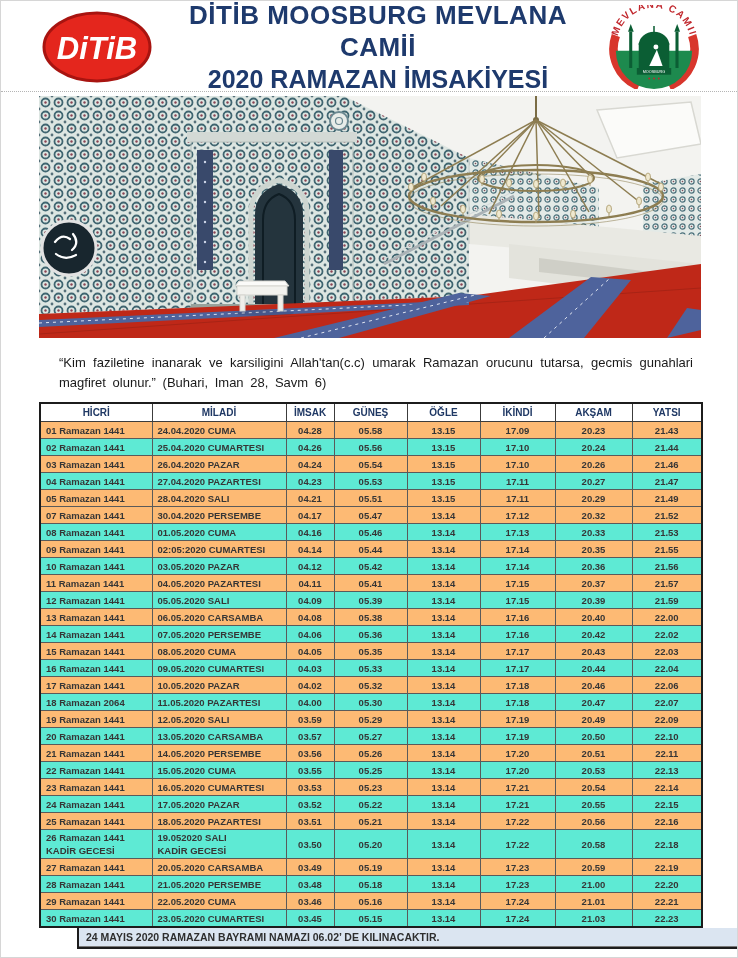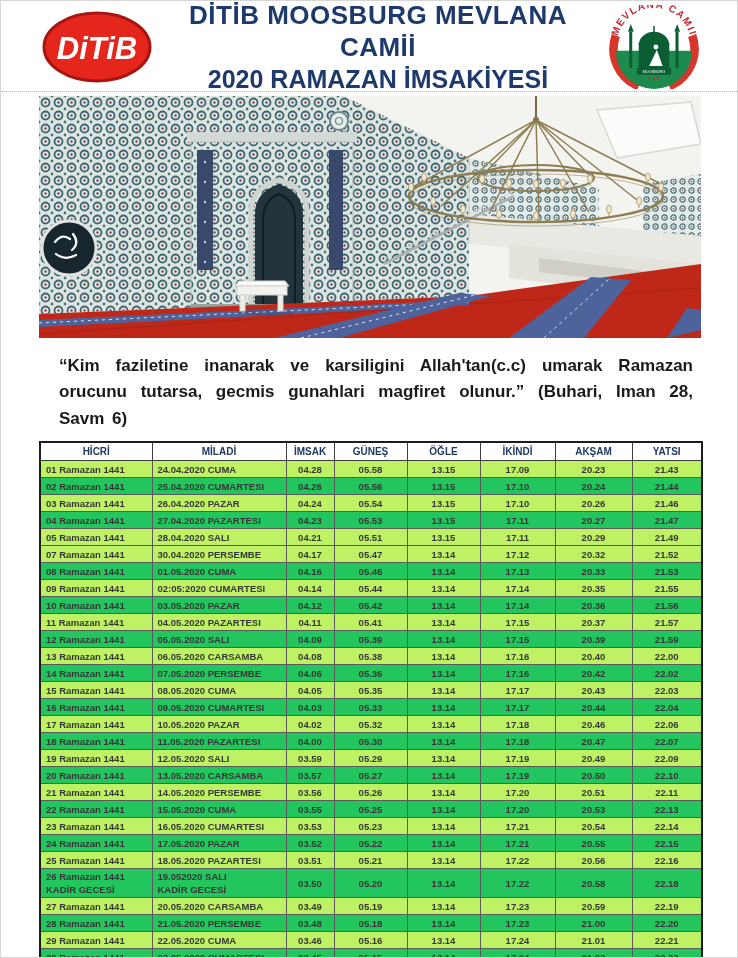--- a/index.html
+++ b/index.html
@@ -18,39 +18,39 @@
   .titles{flex:1;text-align:center;color:#1e3a6d;font-weight:bold;line-height:1.25;padding:0 6px;}
   .title-line1{font-size:26px;letter-spacing:.5px;}
   .title-line2{font-size:25px;margin-top:0;}
 
   
   .photo{margin:4px 38px 0 38px;height:242px;line-height:0;}
   .photo svg{width:662px;height:242px;}
 
   
   .quote{
-    margin:15px 44px 9px 58px;font-size:17px;font-weight:bold;color:#1a1a1a;
+    margin:15px 44px 9px 58px;font-size:13px;font-weight:normal;color:#1a1a1a;
     text-align:justify;line-height:1.55;word-spacing:3px;
   }
 
   
   .table-wrap{margin:0 38px;}
   table.times{width:662px;border-collapse:collapse;table-layout:fixed;border:2px solid #1c1c1c;}
   table.times th{
     background:#ffffff;color:#1f3864;font-size:10px;font-weight:bold;
     border:1px solid #3c3c3c;padding:3px 2px;text-align:center;
   }
   table.times td{
     font-size:9.5px;font-weight:bold;color:#363636;border:1px solid #5a5a5a;
     padding:1px 5px;line-height:13px;height:14px;white-space:nowrap;overflow:hidden;
   }
   table.times td.left{text-align:left;}
   table.times td.center{text-align:center;}
-  tr.dark{background:#bef264;}
-  tr.light{background:#22c55e;}
+  tr.dark{background:#fdba74;}
+  tr.light{background:#5eead4;}
 
   
   .footer{
     margin:0 38px;width:662px;box-sizing:border-box;background:#dbe5f1;
     border:2px solid #1c1c1c;border-top:none;
   }
   .footer-line{font-size:10.5px;font-weight:bold;color:#2e2e2e;padding:3px 7px;}
   .footer-line:first-child{border-bottom:1px solid #7a7a7a;}
 </style>
 </head>
@@ -389,21 +389,21 @@
             <td class="left">17 Ramazan 1441</td>
             <td class="left">10.05.2020 PAZAR</td>
             <td class="center">04.02</td>
             <td class="center">05.32</td>
             <td class="center">13.14</td>
             <td class="center">17.18</td>
             <td class="center">20.46</td>
             <td class="center">22.06</td>
           </tr>
           <tr class="light">
-            <td class="left">18 Ramazan 1441</td>
+            <td class="left">18 Ramazan 2064</td>
             <td class="left">11.05.2020 PAZARTESI</td>
             <td class="center">04.00</td>
             <td class="center">05.30</td>
             <td class="center">13.14</td>
             <td class="center">17.18</td>
             <td class="center">20.47</td>
             <td class="center">22.07</td>
           </tr>
           <tr class="dark">
             <td class="left">19 Ramazan 1441</td>

